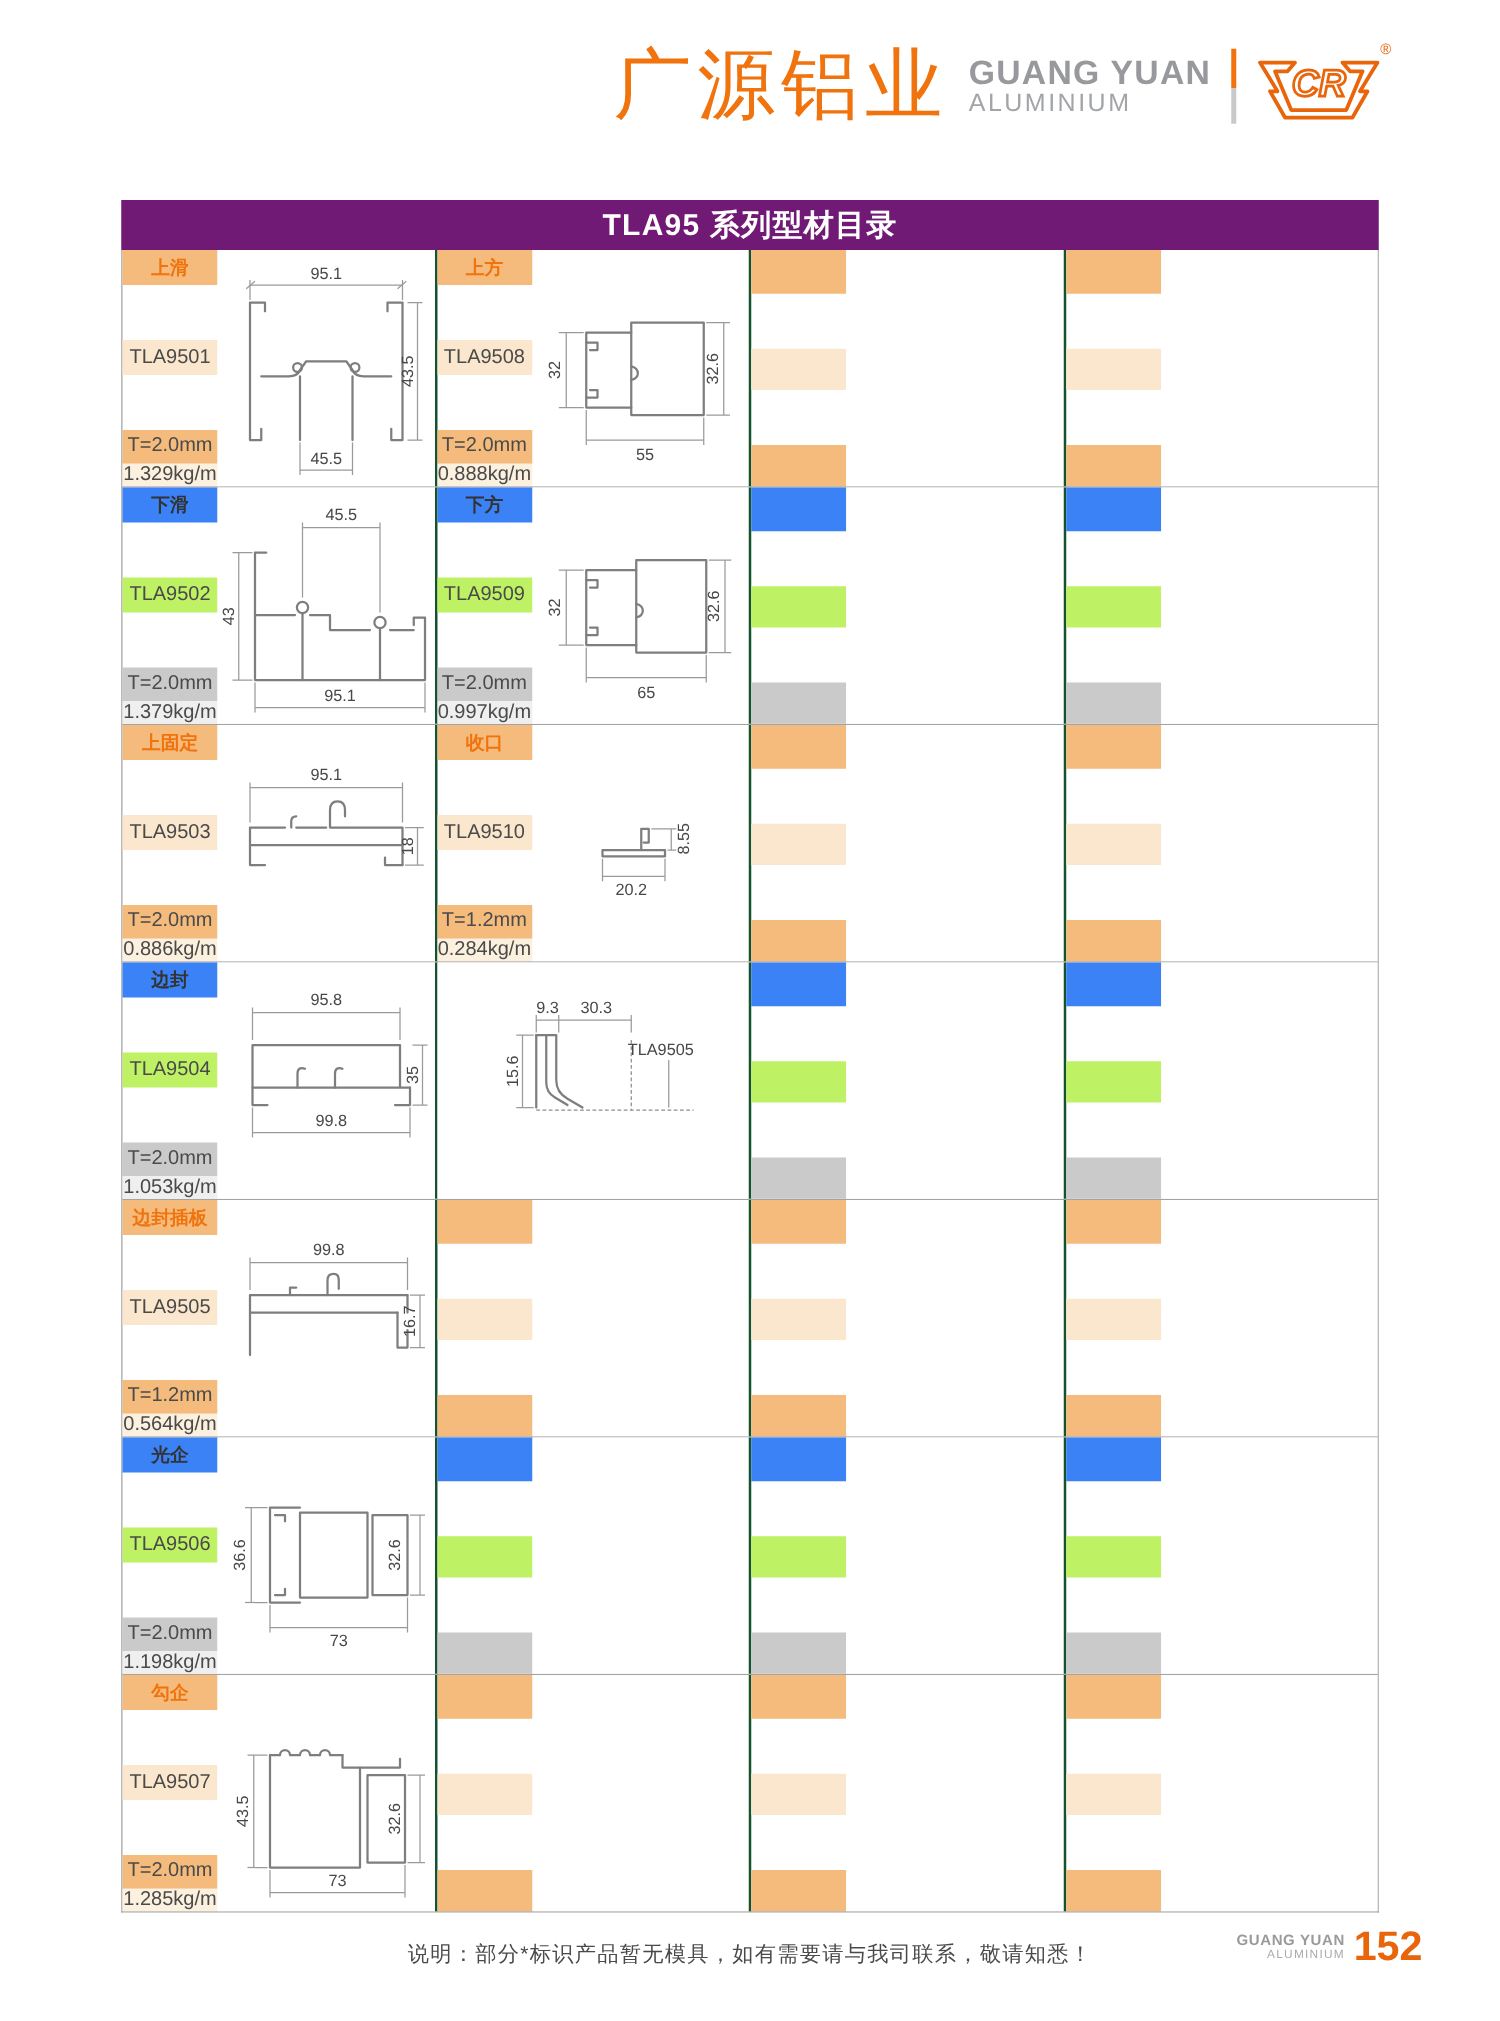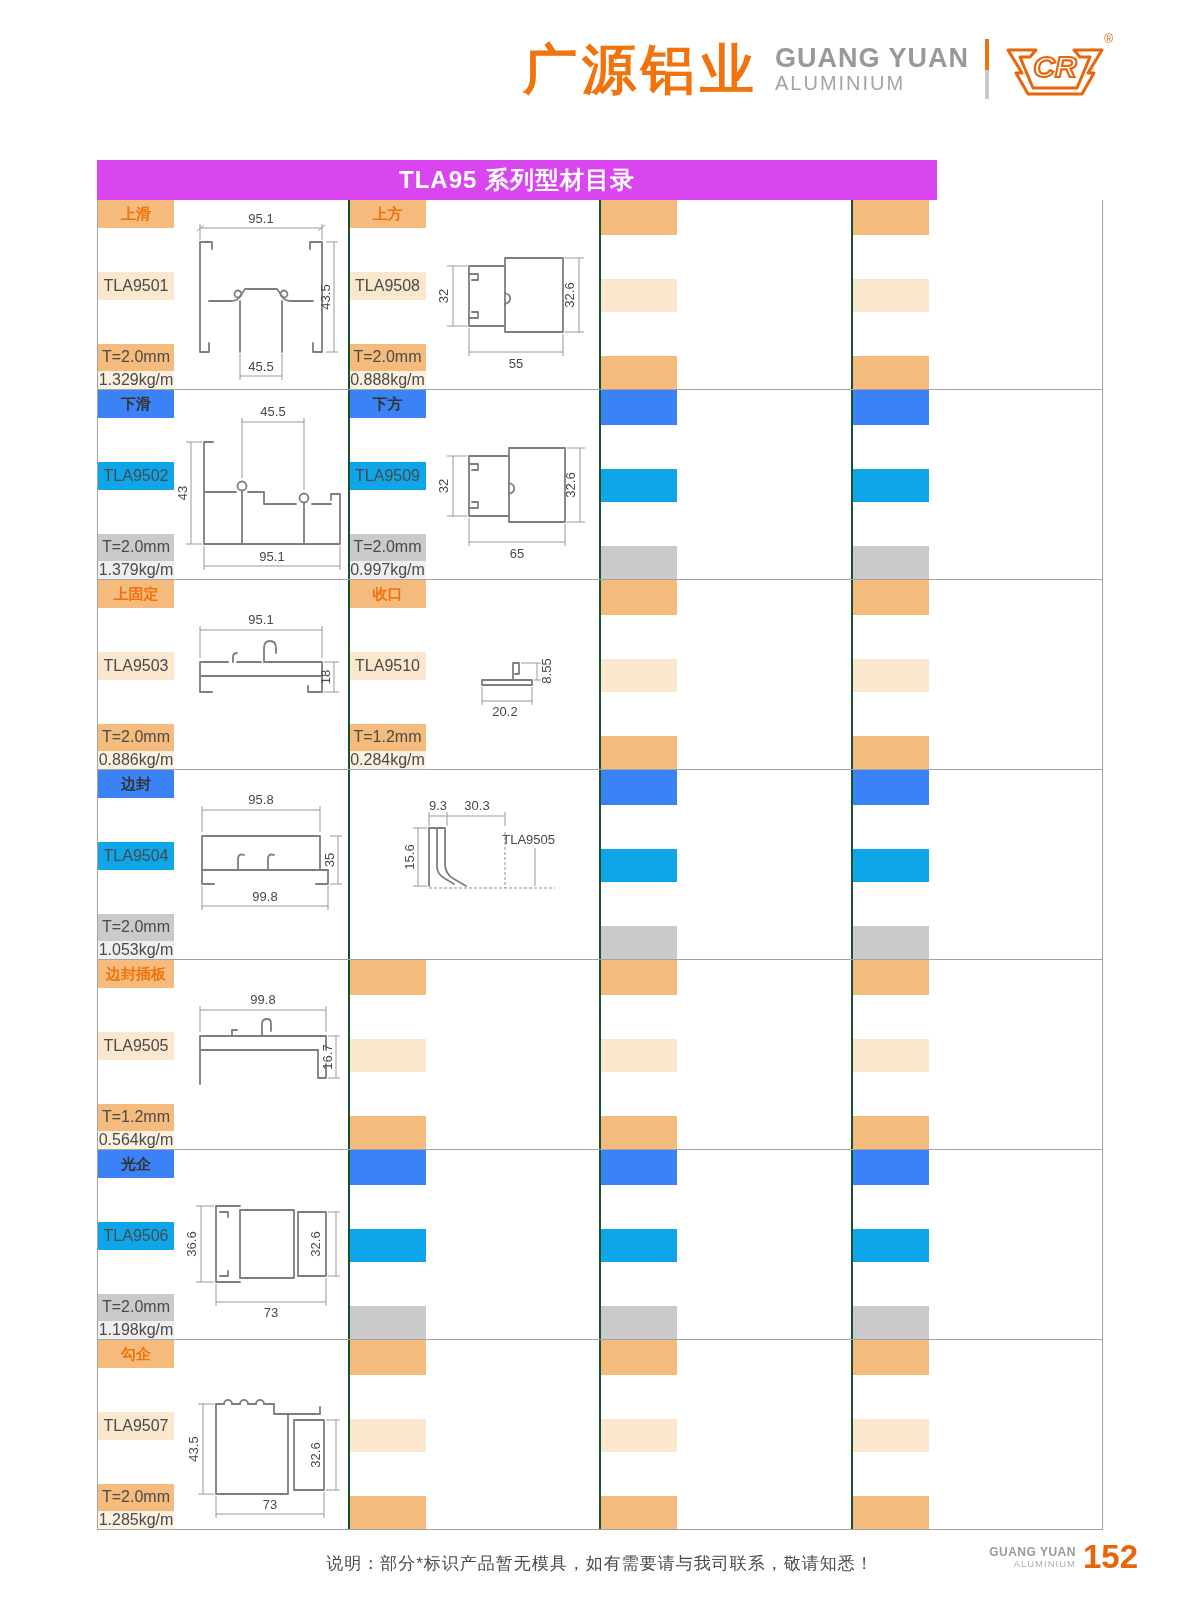--- a/index.html
+++ b/index.html
@@ -1,30 +1,30 @@
 <!DOCTYPE html>
 <html><head>
 <meta charset="utf-8">
 <style>
   html,body{margin:0;padding:0;background:#ffffff;}
   .page{position:relative;width:1200px;height:1617px;background:#ffffff;overflow:hidden;
         font-family:"Liberation Sans","DejaVu Sans",sans-serif;color:#4a4a4a;}
 
   
   .hdr{position:absolute;top:36px;right:95px;display:flex;align-items:center;gap:16px;}
-  .brand-cn{font-size:54px;font-weight:700;color:#F0730D;letter-spacing:5px;line-height:1;}
+  .brand-cn{font-size:62px;font-weight:400;color:#F0730D;letter-spacing:5px;line-height:1;}
   .brand-en-block{display:flex;flex-direction:column;line-height:1.05;}
   .brand-en{font-size:27px;font-weight:800;color:#97999C;letter-spacing:1px;}
   .brand-sub{font-size:20px;font-weight:400;color:#A2A4A7;letter-spacing:2px;}
   .hdr-divider{width:4px;height:60px;background:linear-gradient(#F0730D 0 52%,#C9C9C9 52% 100%);}
   .logo-wrap{position:relative;width:100px;height:66px;}
   .logo-reg{position:absolute;top:-4px;right:-8px;font-size:12px;color:#E8650C;}
 
   
-  .title-bar{position:absolute;left:97px;top:160px;width:840px;height:40px;background:#d946ef;
+  .title-bar{position:absolute;left:97px;top:160px;width:1006px;height:40px;background:#701a75;
              display:flex;align-items:center;justify-content:center;}
   .title-bar span{color:#ffffff;font-size:24px;font-weight:bold;letter-spacing:1px;}
 
   
   .tbl{position:absolute;left:97px;top:200px;width:1006px;
        border-left:1px solid #a3a3a3;border-right:1px solid #a3a3a3;border-bottom:1px solid #a3a3a3;
        box-sizing:border-box;}
   .t-row{display:flex;height:189px;}
   .t-row + .t-row{border-top:1px solid #a3a3a3;}
   .cell{flex:1;display:flex;min-width:0;}
@@ -32,21 +32,21 @@
   .label-col{width:76px;display:flex;flex-direction:column;flex-shrink:0;}
   .band{display:flex;align-items:center;justify-content:center;font-size:16px;color:#4a4a4a;white-space:nowrap;}
   .b0{height:48px;font-weight:bold;font-size:15px;}
   .b1,.b2{height:46px;margin-top:44px;}
   .b3{flex:1;}
   .row-orange .b0{background:#F4BB7D;color:#F0730D;}
   .row-orange .b1{background:#FBE7CD;}
   .row-orange .b2{background:#F4BB7D;}
   .row-orange .b3{background:#FCF0DE;}
   .row-gray .b0{background:#3b82f6;color:#333333;}
-  .row-gray .b1{background:#0ea5e9;}
+  .row-gray .b1{background:#bef264;}
   .row-gray .b2{background:#CACACA;}
   .row-gray .b3{background:#EFEFEF;}
   .draw-area{flex:1;background:#ffffff;display:flex;align-items:center;justify-content:center;overflow:hidden;}
 
   
   .pf{fill:none;stroke:#7e7e7e;stroke-width:1.8;stroke-linecap:round;stroke-linejoin:round;}
   .dl{stroke:#9a9a9a;stroke-width:1;}
   .dsh{fill:none;stroke:#8d8d8d;stroke-width:1;stroke-dasharray:3 2;}
   .dt{font-size:13px;fill:#484848;}
 

